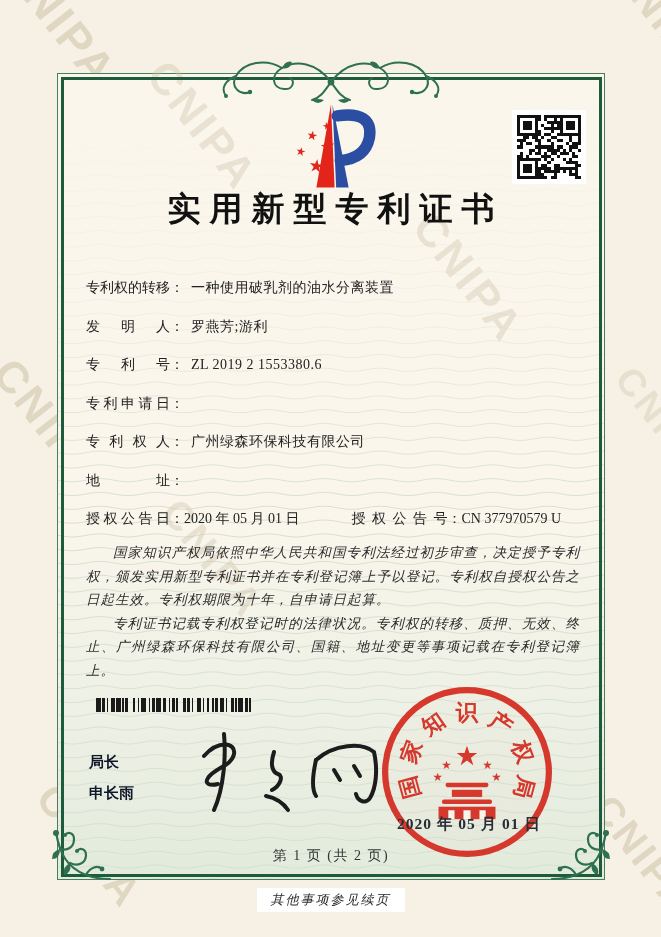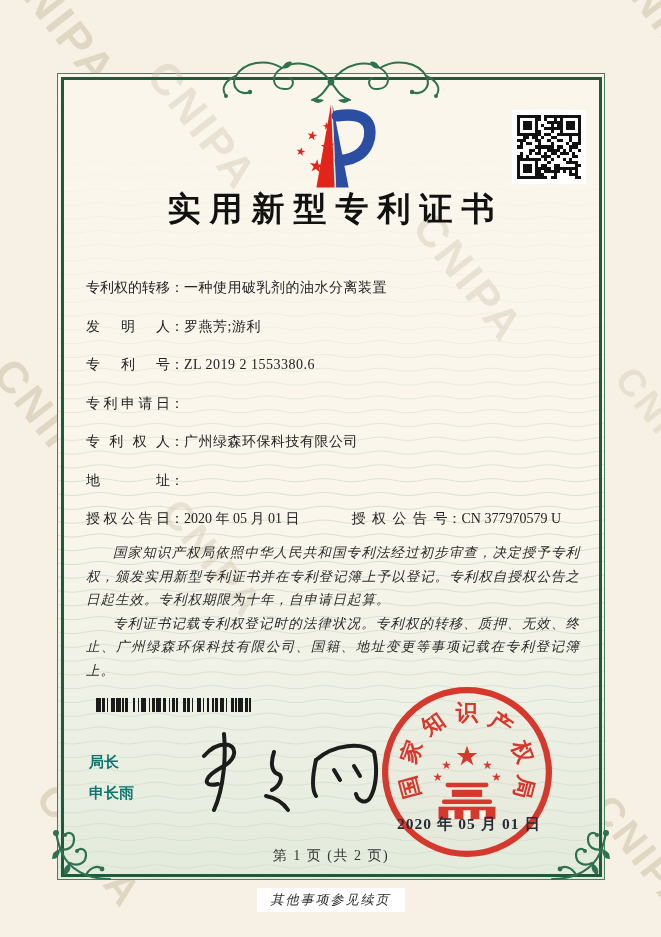--- a/index.html
+++ b/index.html
@@ -65,40 +65,40 @@
     letter-spacing:9px; color:#111; text-indent:9px;
   }
   
   .fields { position:absolute; left:28px; right:22px; top:203px; font-size:14px; color:#222; }
   .frow { display:flex; margin-bottom:16.5px; line-height:22px; }
   .flabel {
     display:inline-block; width:84px; flex:0 0 84px;
     text-align:justify; text-align-last:justify; letter-spacing:0;
   }
   .fcolon { flex:0 0 14px; }
-  .fvalue { flex:1; letter-spacing:.5px; }
+  .fvalue { flex:1; letter-spacing:.5px;margin-left:7px; }
   .addr-line2 { display:block; }
   .grant-pair2 { display:flex; margin-left:52px; }
   .flabel2 { display:inline-block; width:96px; flex:0 0 96px; text-align:justify; text-align-last:justify; }
   
   .law-text {
     position:absolute; left:28px; right:24px; top:467px;
     font-size:13.5px; line-height:23.5px; color:#2b2b2b;
     font-style:italic; letter-spacing:1px; text-align:justify;
   }
   .law-text p { text-indent:2em; }
   
   .barcode { position:absolute; left:38px; top:624px; height:14px; display:flex; align-items:stretch; }
   .barcode i { display:block; height:100%; }
   .barcode i.b { background:#1a1a1a; }
   
   .signer {
     position:absolute; left:31px; top:672px;
     font-family:"Liberation Sans", sans-serif;
-    font-size:15px; color:#0f766e; font-weight:600; line-height:31px;
+    font-size:15px; color:#0f172a; font-weight:600; line-height:31px;
   }
   .signature { position:absolute; left:108px; top:652px; }
   
   .seal { position:absolute; left:320px; top:609px; width:178px; height:178px; }
   .seal svg { opacity:.92; }
   .seal-date {
     position:absolute; left:326px; top:740px; width:170px;
     text-align:center; font-size:15.5px; font-weight:600;
     color:#272c36; letter-spacing:1px;
   }

